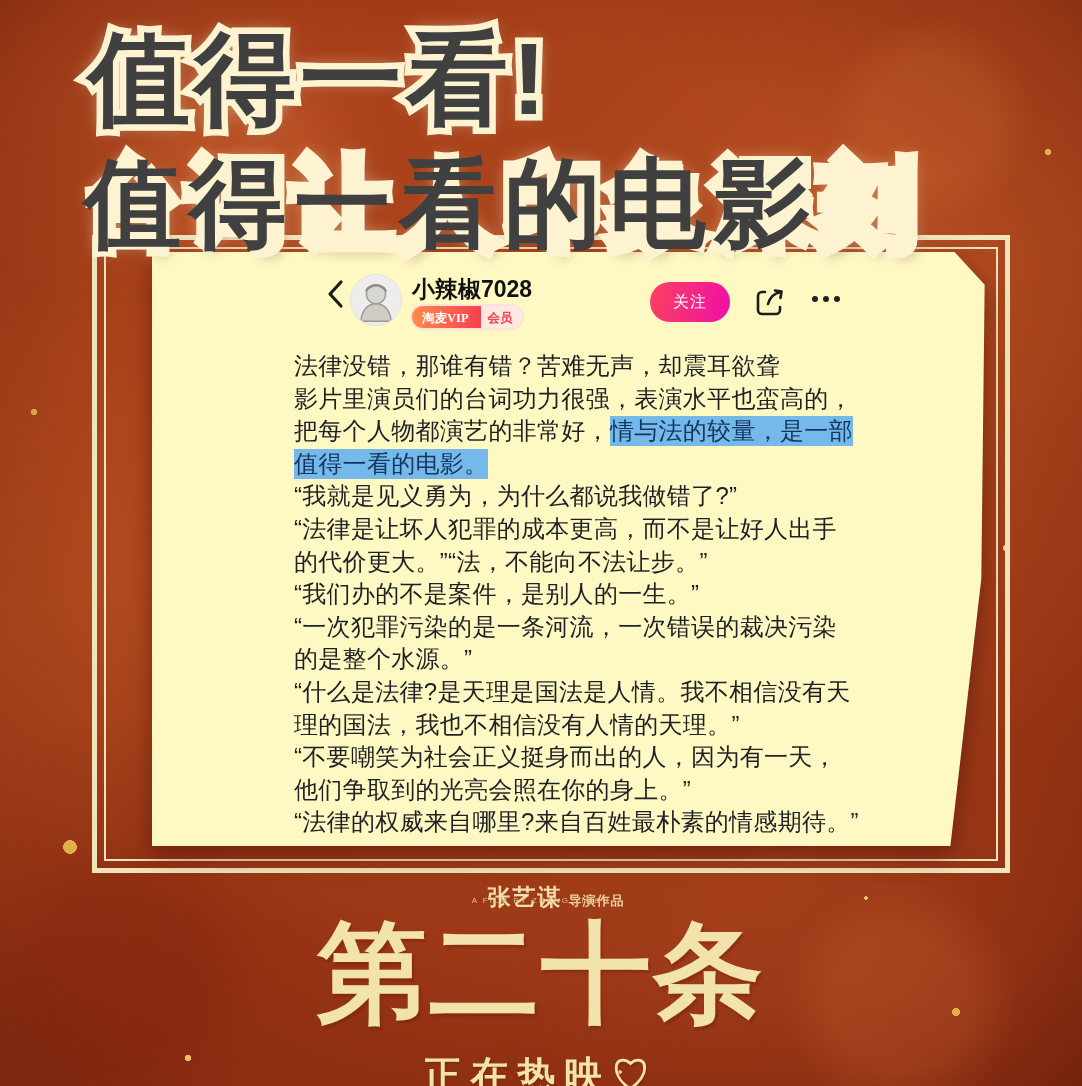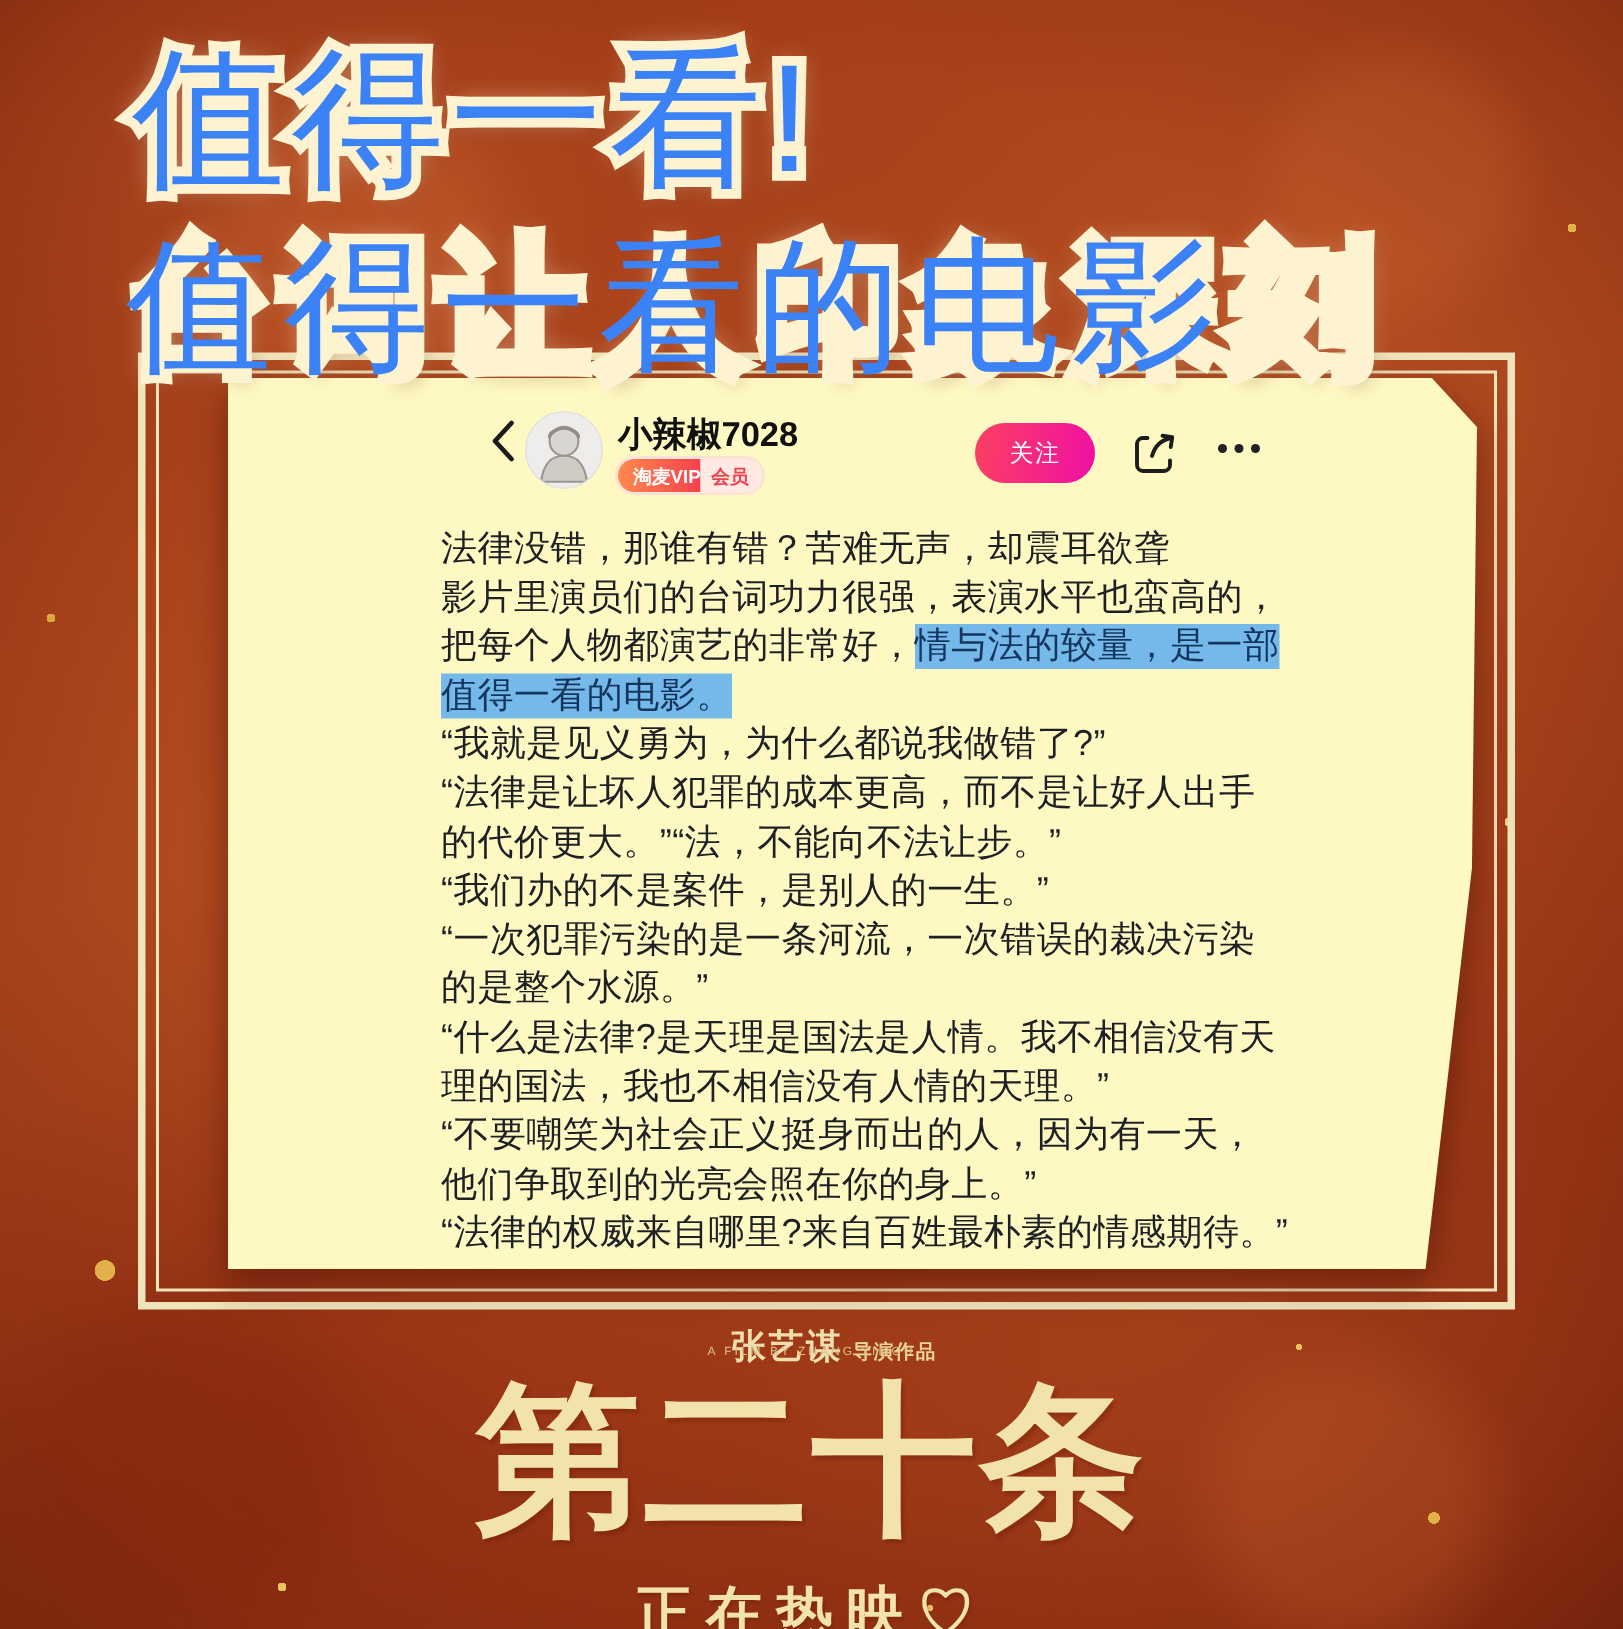--- a/index.html
+++ b/index.html
@@ -31,21 +31,21 @@
       radial-gradient(circle 2px at 980px 300px, #f2d084 97%, transparent),
       radial-gradient(circle 3px at 1048px 152px,#e2b049 97%, transparent),
       radial-gradient(circle 4px at 956px 1012px,#e2b049 97%, transparent),
       radial-gradient(circle 3px at 188px 1058px,#ecc261 97%, transparent),
       radial-gradient(circle 2px at 620px 1072px,#ecc261 97%, transparent),
       radial-gradient(circle 3px at 34px 412px,  #d8a83e 97%, transparent),
       radial-gradient(circle 2px at 866px 898px, #ecc261 97%, transparent);
   }
 
   
-  .title-line { position:absolute; z-index:6; font-weight:400; color:#3b82f6; line-height:1.12; white-space:nowrap; }
+  .title-line { position:absolute; z-index:6; font-weight:700; color:#404040; line-height:1.12; white-space:nowrap; }
   .title-line::before {
     content:attr(data-text); position:absolute; left:0; top:0; z-index:-1;
     -webkit-text-stroke:13px #fdf3d0; color:#fdf3d0;
     text-shadow:0 0 18px rgba(253,243,208,.85), 5px 7px 12px rgba(90,20,5,.30);
   }
   .title-1 { left:88px; top:22px;  font-size:102px; letter-spacing:4px; }
   .title-2 { left:84px; top:150px; font-size:97px;  letter-spacing:8px; }
 
   
   .frame { position:absolute; left:92px; top:235px; width:918px; height:638px;
@@ -62,21 +62,21 @@
   
   .back { position:absolute; left:168px; top:26px; width:32px; height:32px; }
   .back svg { width:100%; height:100%; }
   .avatar { position:absolute; left:198px; top:22px; width:52px; height:52px; border-radius:50%;
             background:#ececec; overflow:hidden; border:1px solid #e0e0e0; }
   .avatar svg { width:100%; height:100%; }
   .uname { position:absolute; left:260px; top:22px; font-size:23px; font-weight:700; color:#111; }
   .badge { position:absolute; left:260px; top:54px; height:22px; display:inline-flex; align-items:stretch;
            border-radius:11px; overflow:hidden; font-size:12.5px; font-weight:700;
            box-shadow:0 0 0 2px #fbe3d6; }
-  .badge-vip { background:linear-gradient(90deg,#ff8a4d,#f5414f); color:#fff; padding:2px 0 0 10px; display:flex; align-items:center; }
+  .badge-vip { background:linear-gradient(90deg,#ff8a4d,#f5414f); color:#fff; padding:2px 12px 0 10px; display:flex; align-items:center;font-family:Liberation Serif, serif; }
   .badge-mem { background:#ffe9e2; color:#ef4350; padding:2px 9px 0 7px; display:flex; align-items:center; }
   .follow-btn { position:absolute; left:498px; top:30px; width:80px; height:40px; border:none;
                 border-radius:20px; background:linear-gradient(100deg,#fb4160,#ef0fa5);
                 color:#fff; font-size:16px; font-weight:400; font-family:inherit; letter-spacing:1px; }
   .share { position:absolute; left:600px; top:32px; width:36px; height:36px; }
   .share svg { width:100%; height:100%; }
   .more { position:absolute; left:660px; top:44px; display:flex; gap:5px; }
   .more i { width:6px; height:6px; border-radius:50%; background:#222; }
 
   

